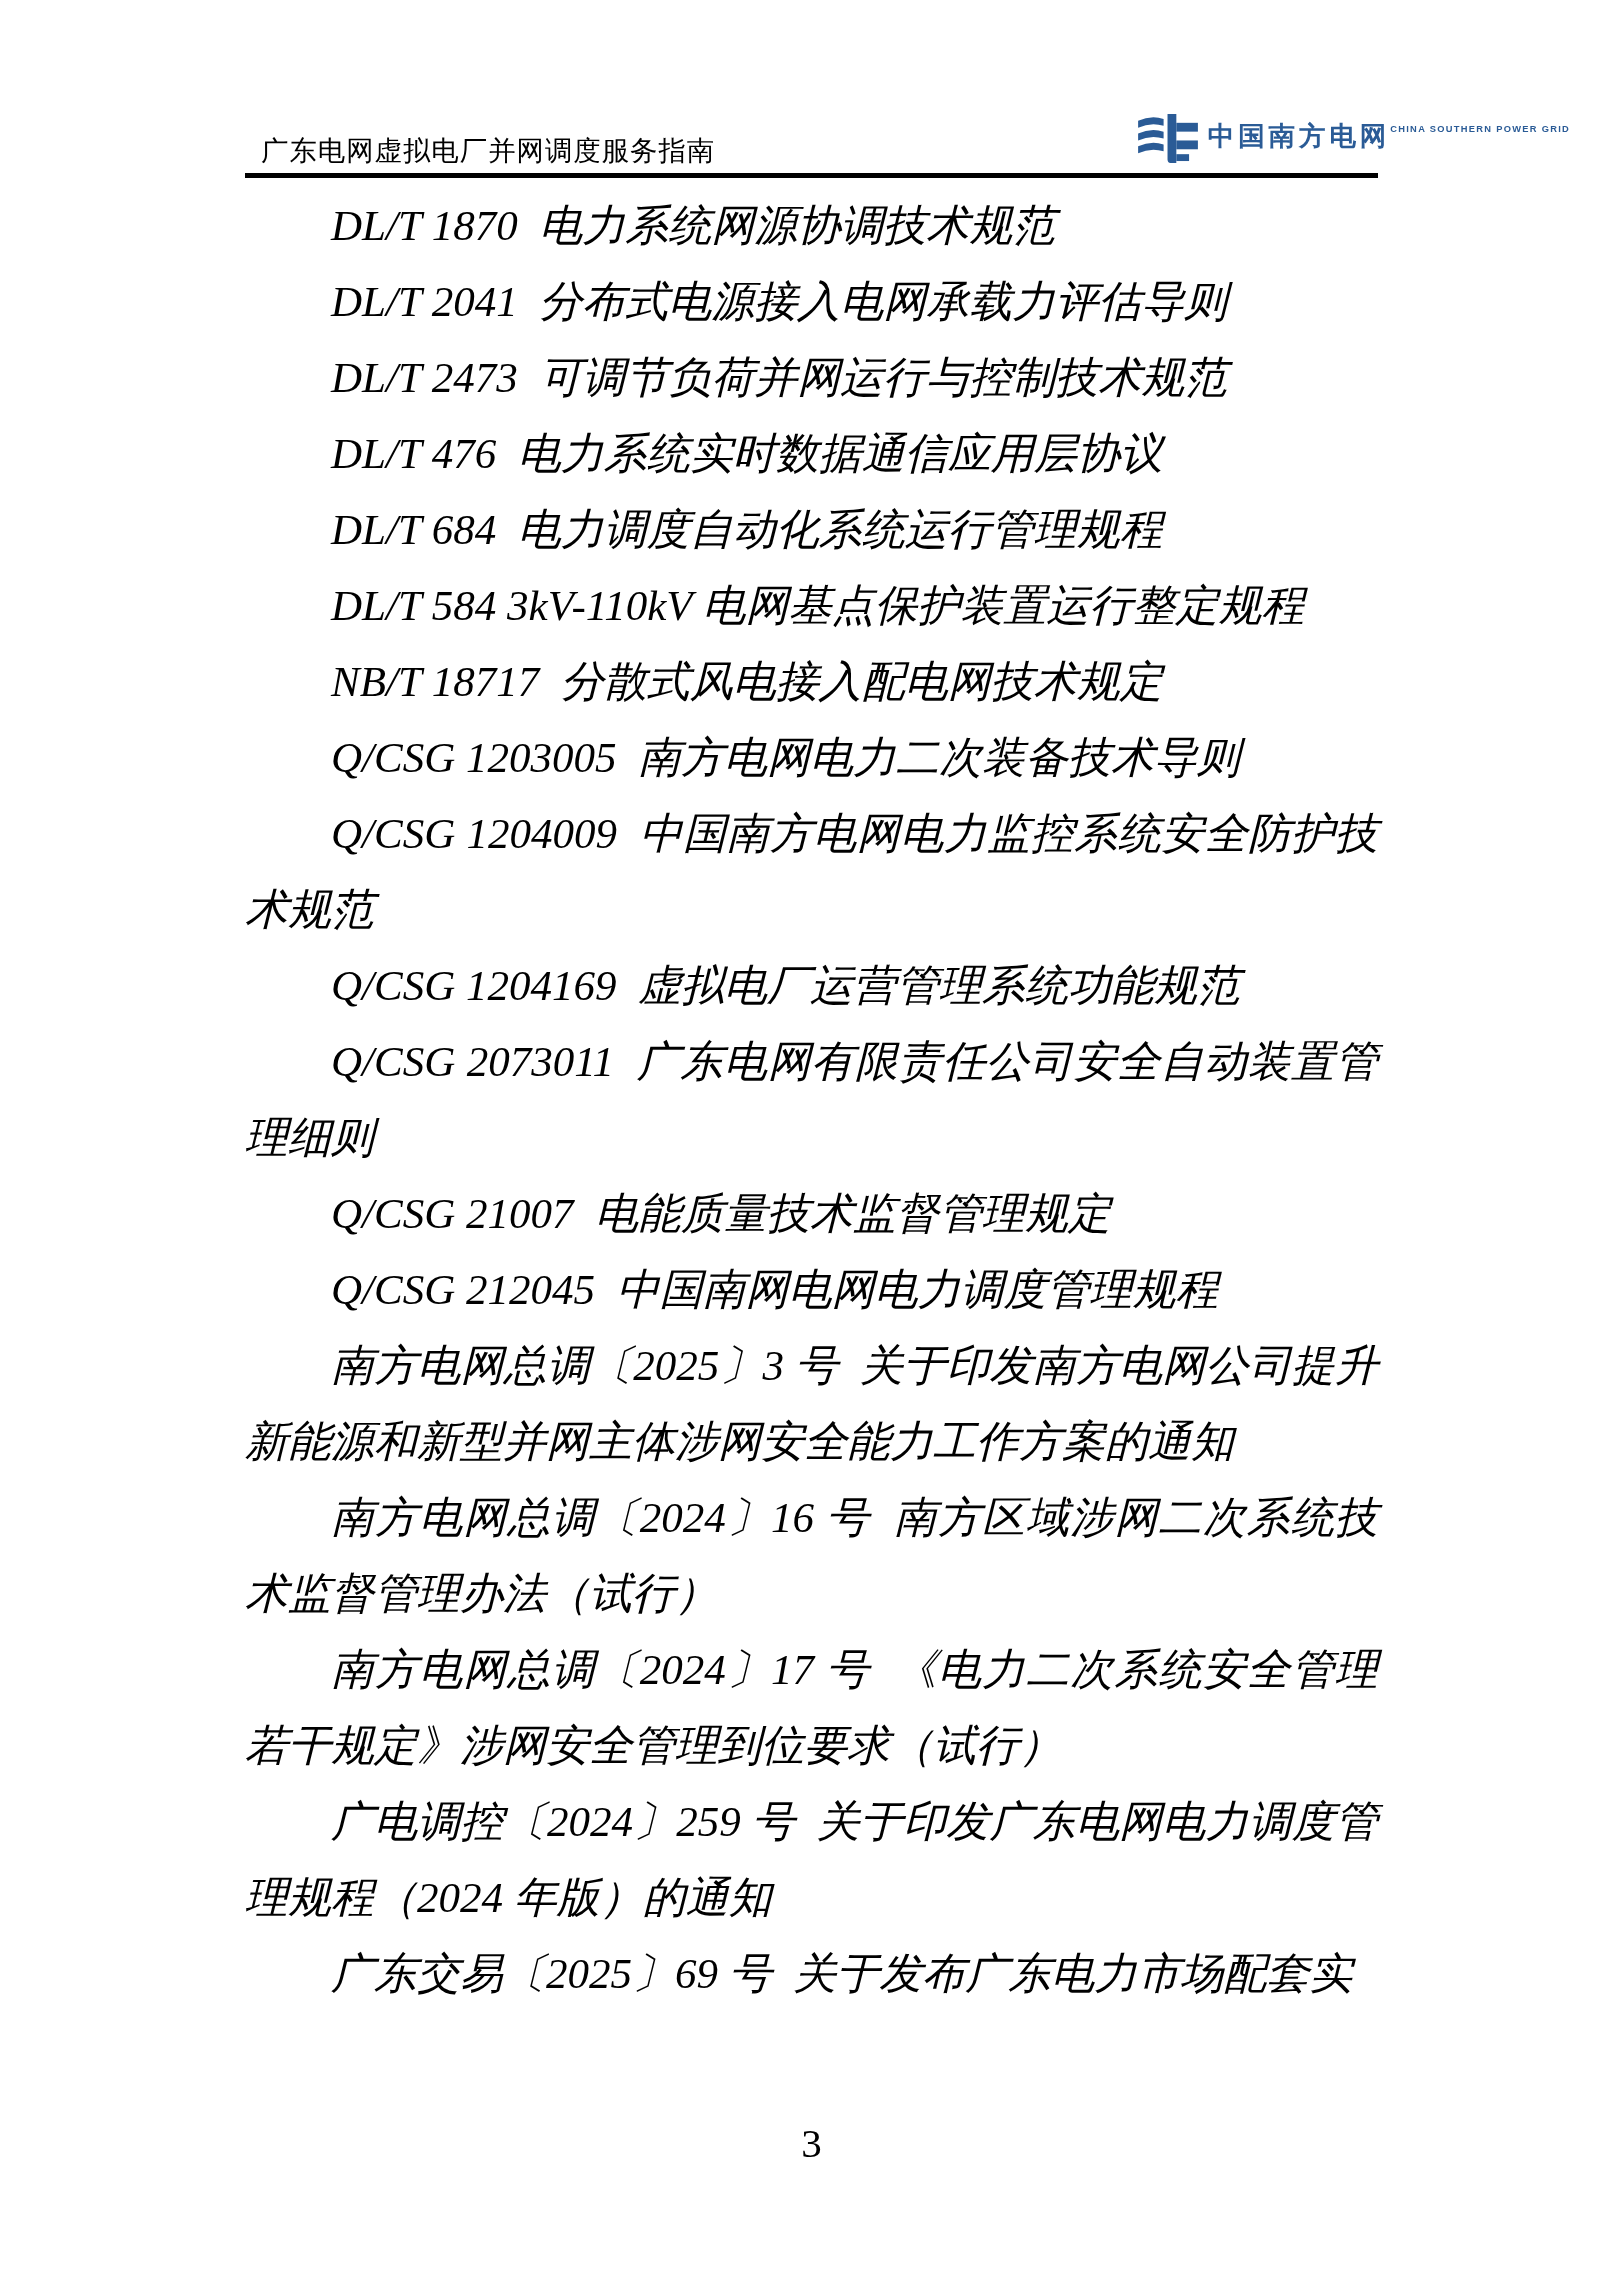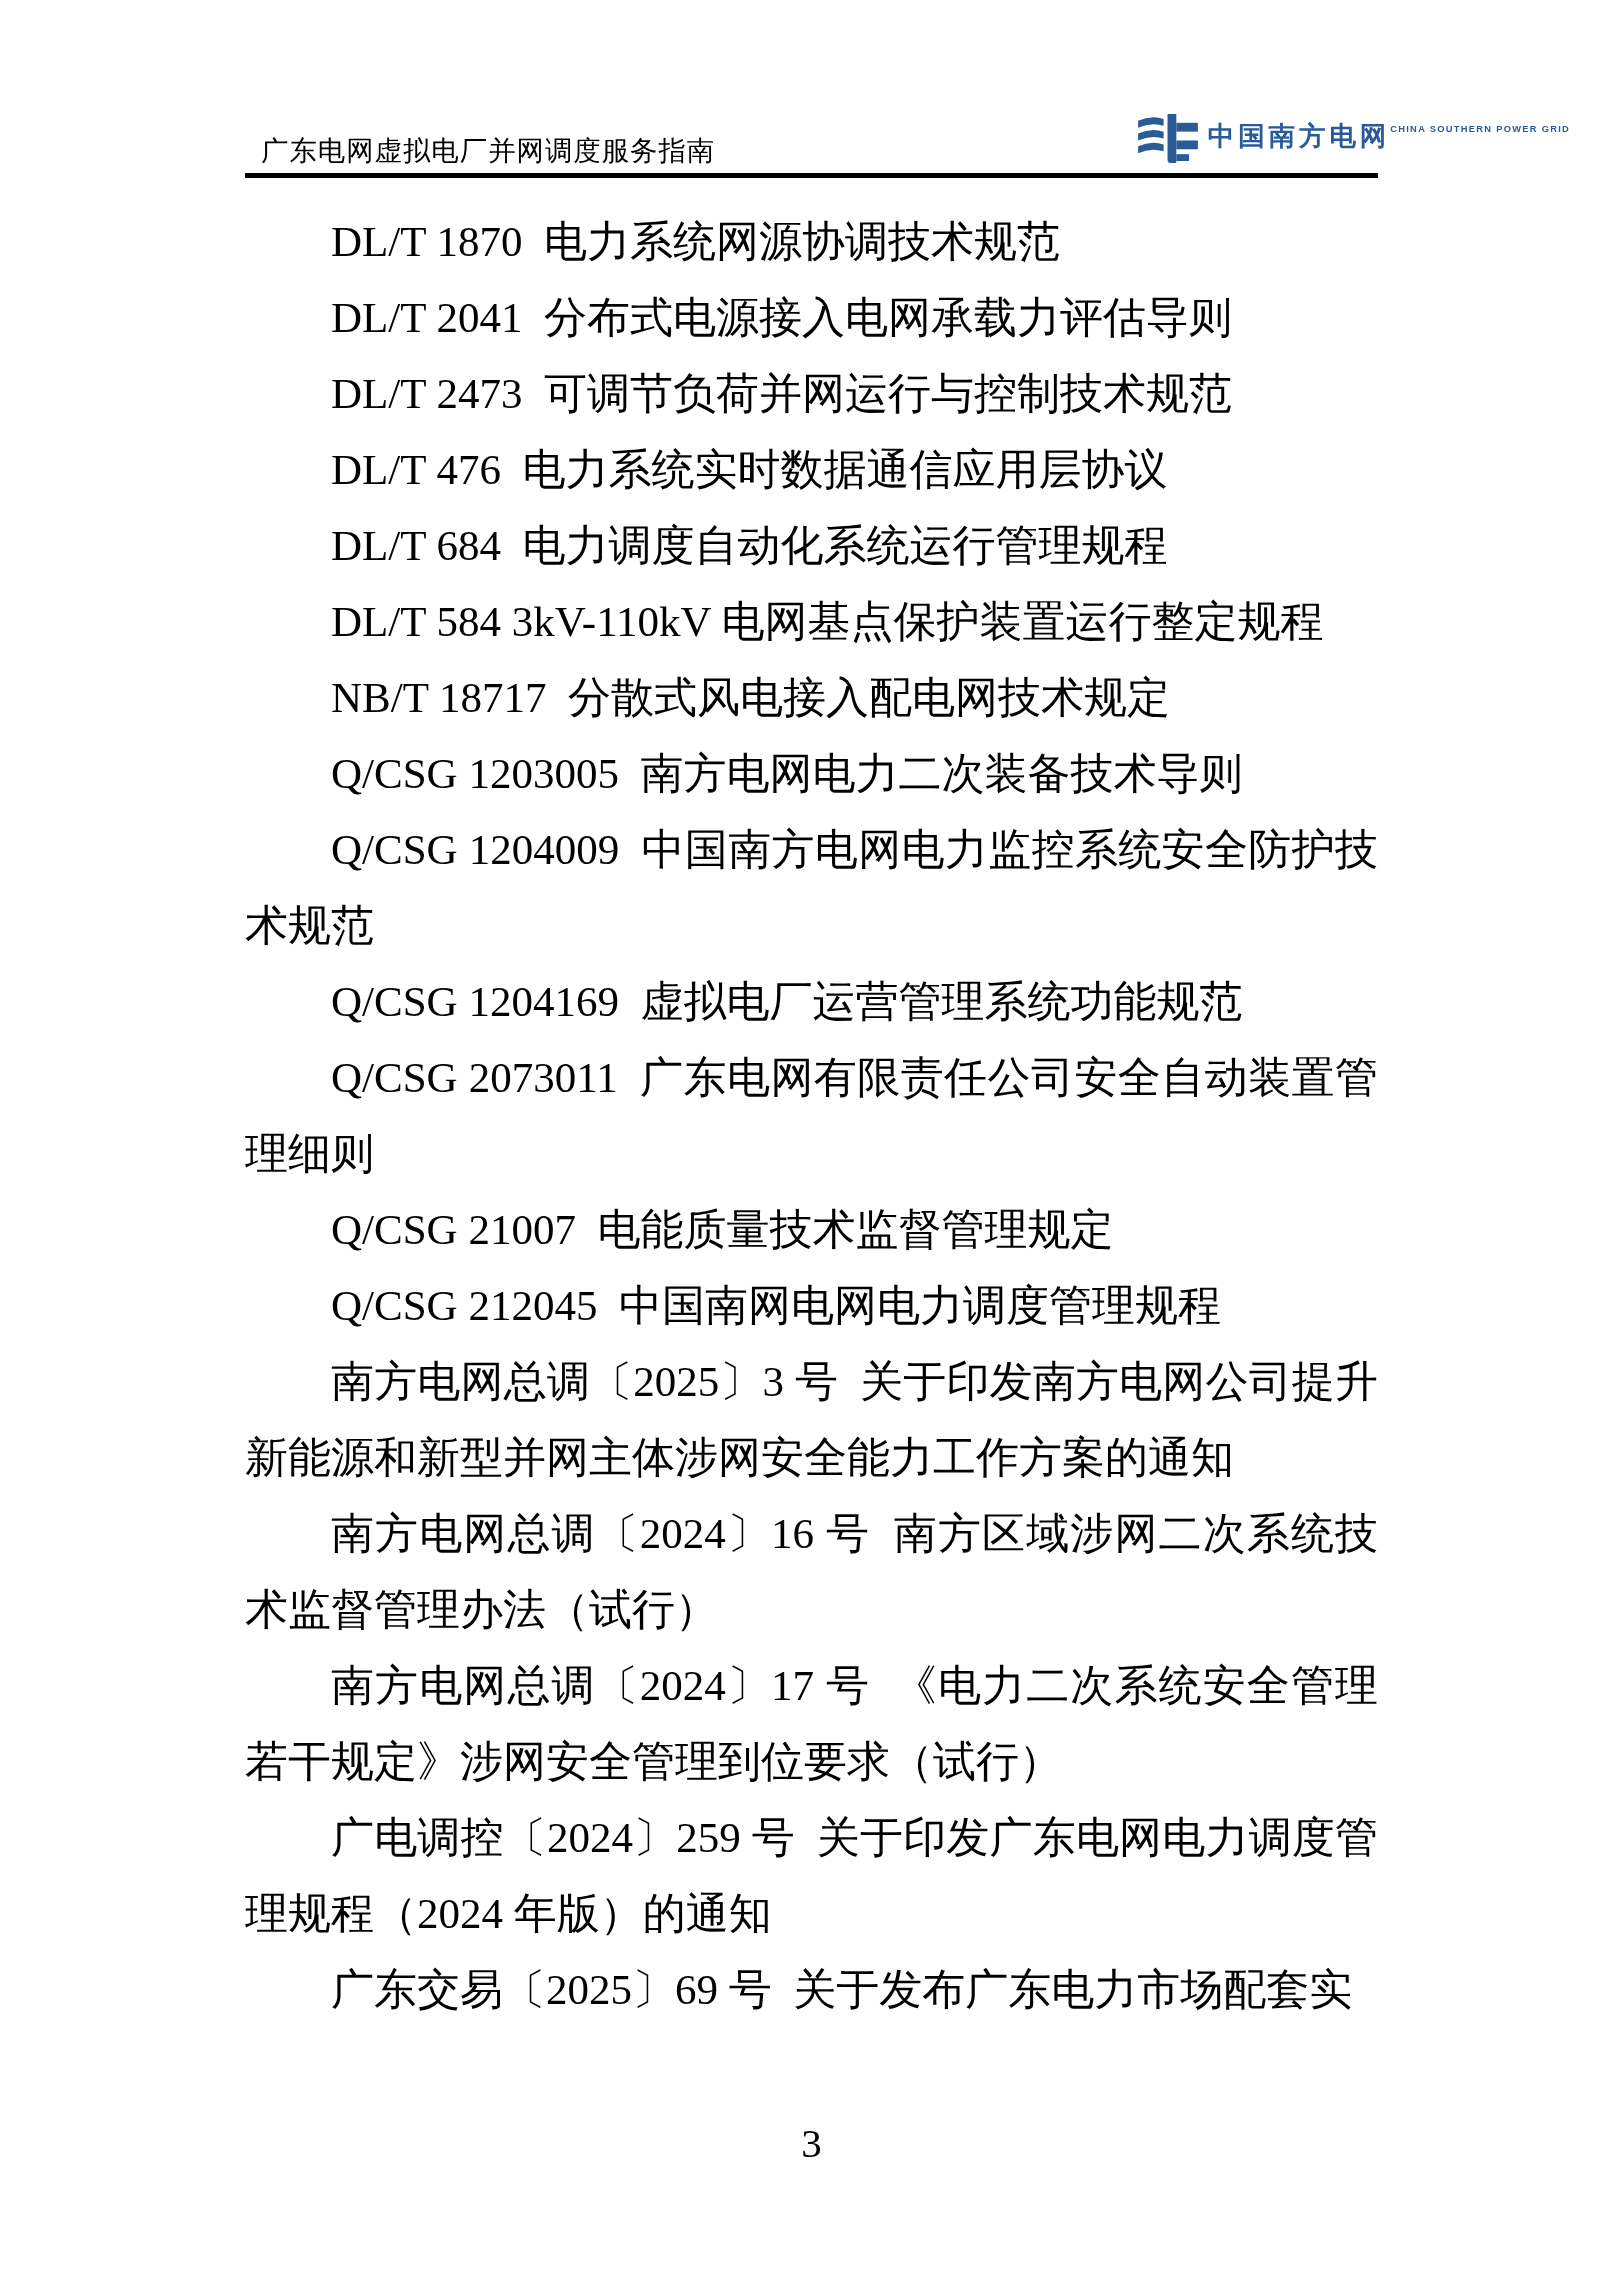--- a/index.html
+++ b/index.html
@@ -63,22 +63,23 @@
     line-height: 11.8px;
     letter-spacing: 1.3px;
     white-space: nowrap;
     margin-top: 1px;
   }
 
   
   .body-text {
     position: absolute;
     left: 245px;
-    top: 204px;
+    top: 188px;
     width: 1133px;
+    font-style: italic;
   }
   .ref-line {
     margin: 0;
     font-size: 43px;
     line-height: 76px;
     text-align: justify;
     text-indent: 86px;
     white-space: pre-wrap;
     word-break: normal;
     color: #000000;

